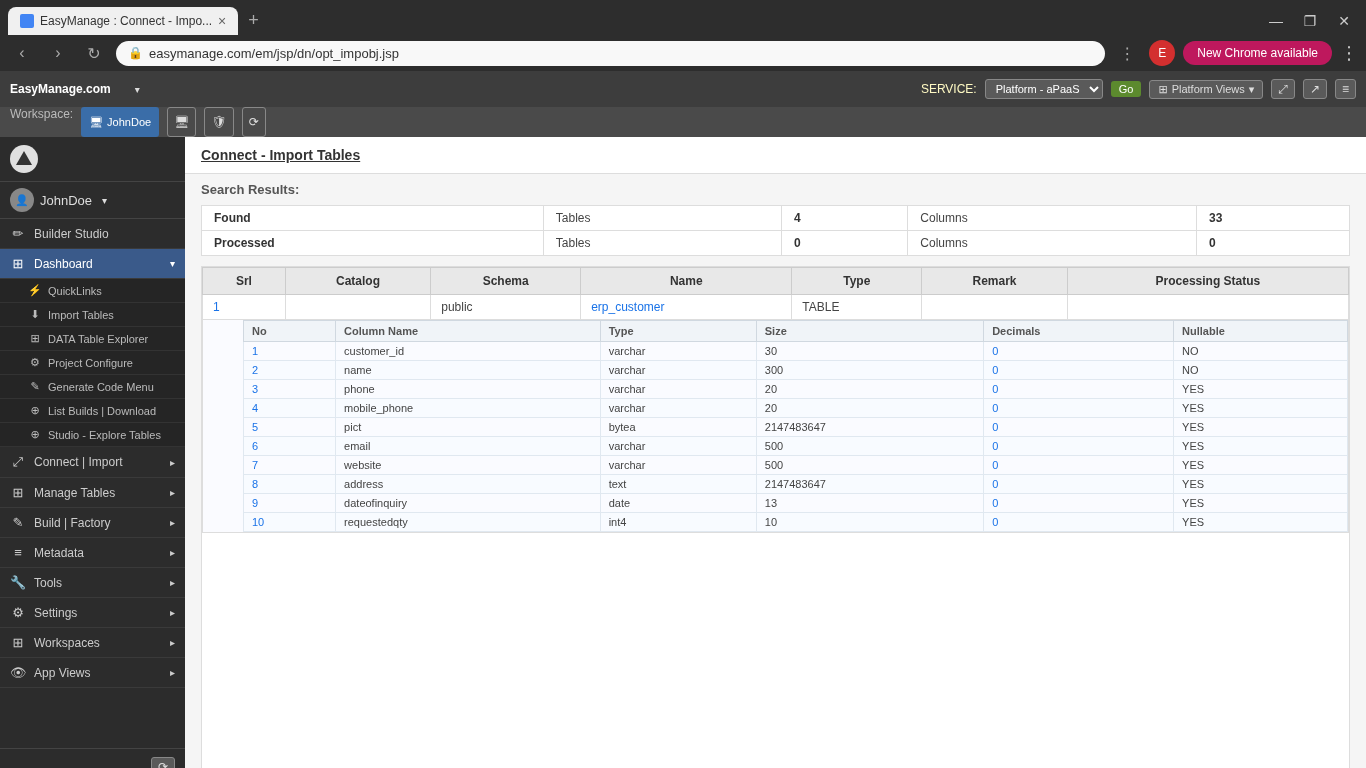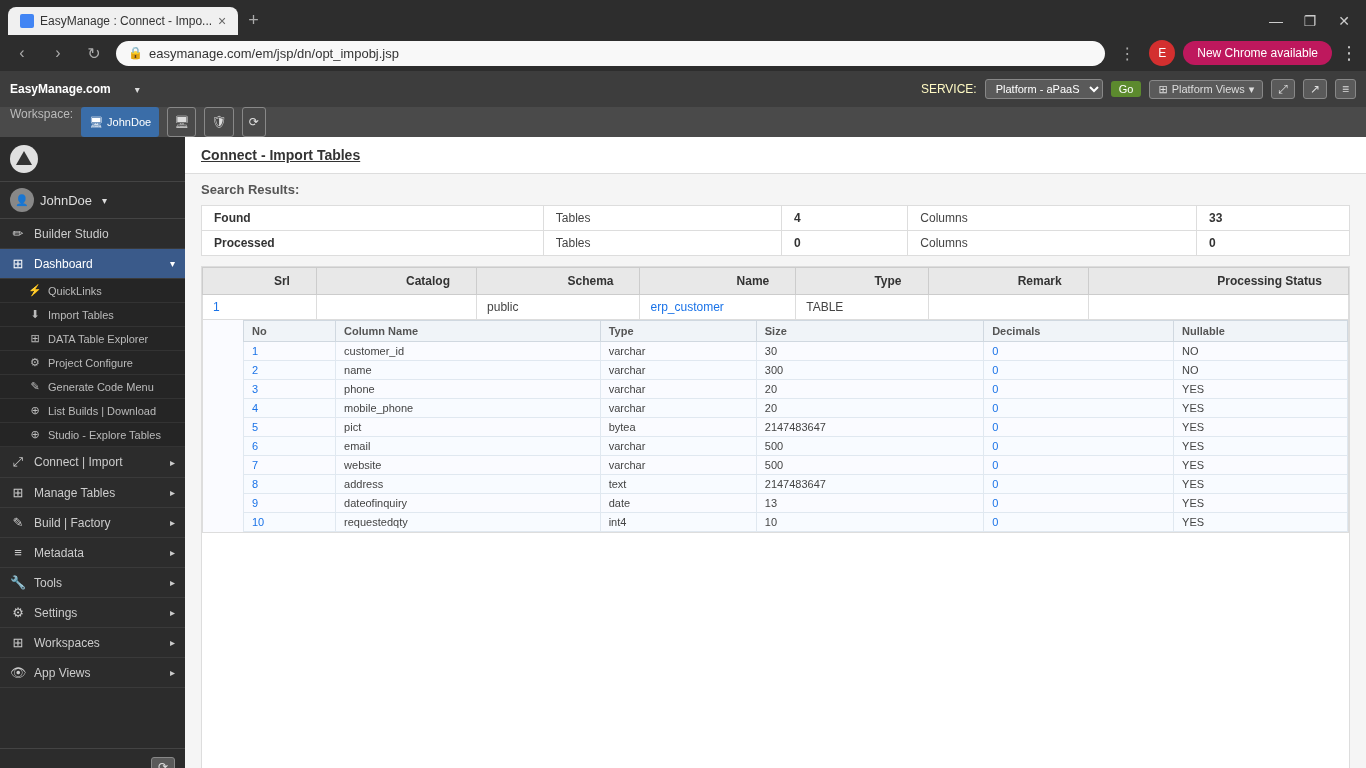--- a/index.html
+++ b/index.html
@@ -306,22 +306,22 @@
       overflow: auto;
       flex: 1;
     }
     .data-table {
       width: 100%;
       border-collapse: collapse;
       font-size: 12px;
     }
     .data-table th {
       background: #e8e8e8;
-      padding: 6px 26px;
-      text-align: right;
+      padding: 6px 10px;
+      text-align: center;
       border: 1px solid #ccc;
       color: #333;
       font-weight: bold;
       white-space: nowrap;
     }
     .data-table td {
       padding: 5px 10px;
       border: 1px solid #ddd;
       color: #444;
       vertical-align: top;

